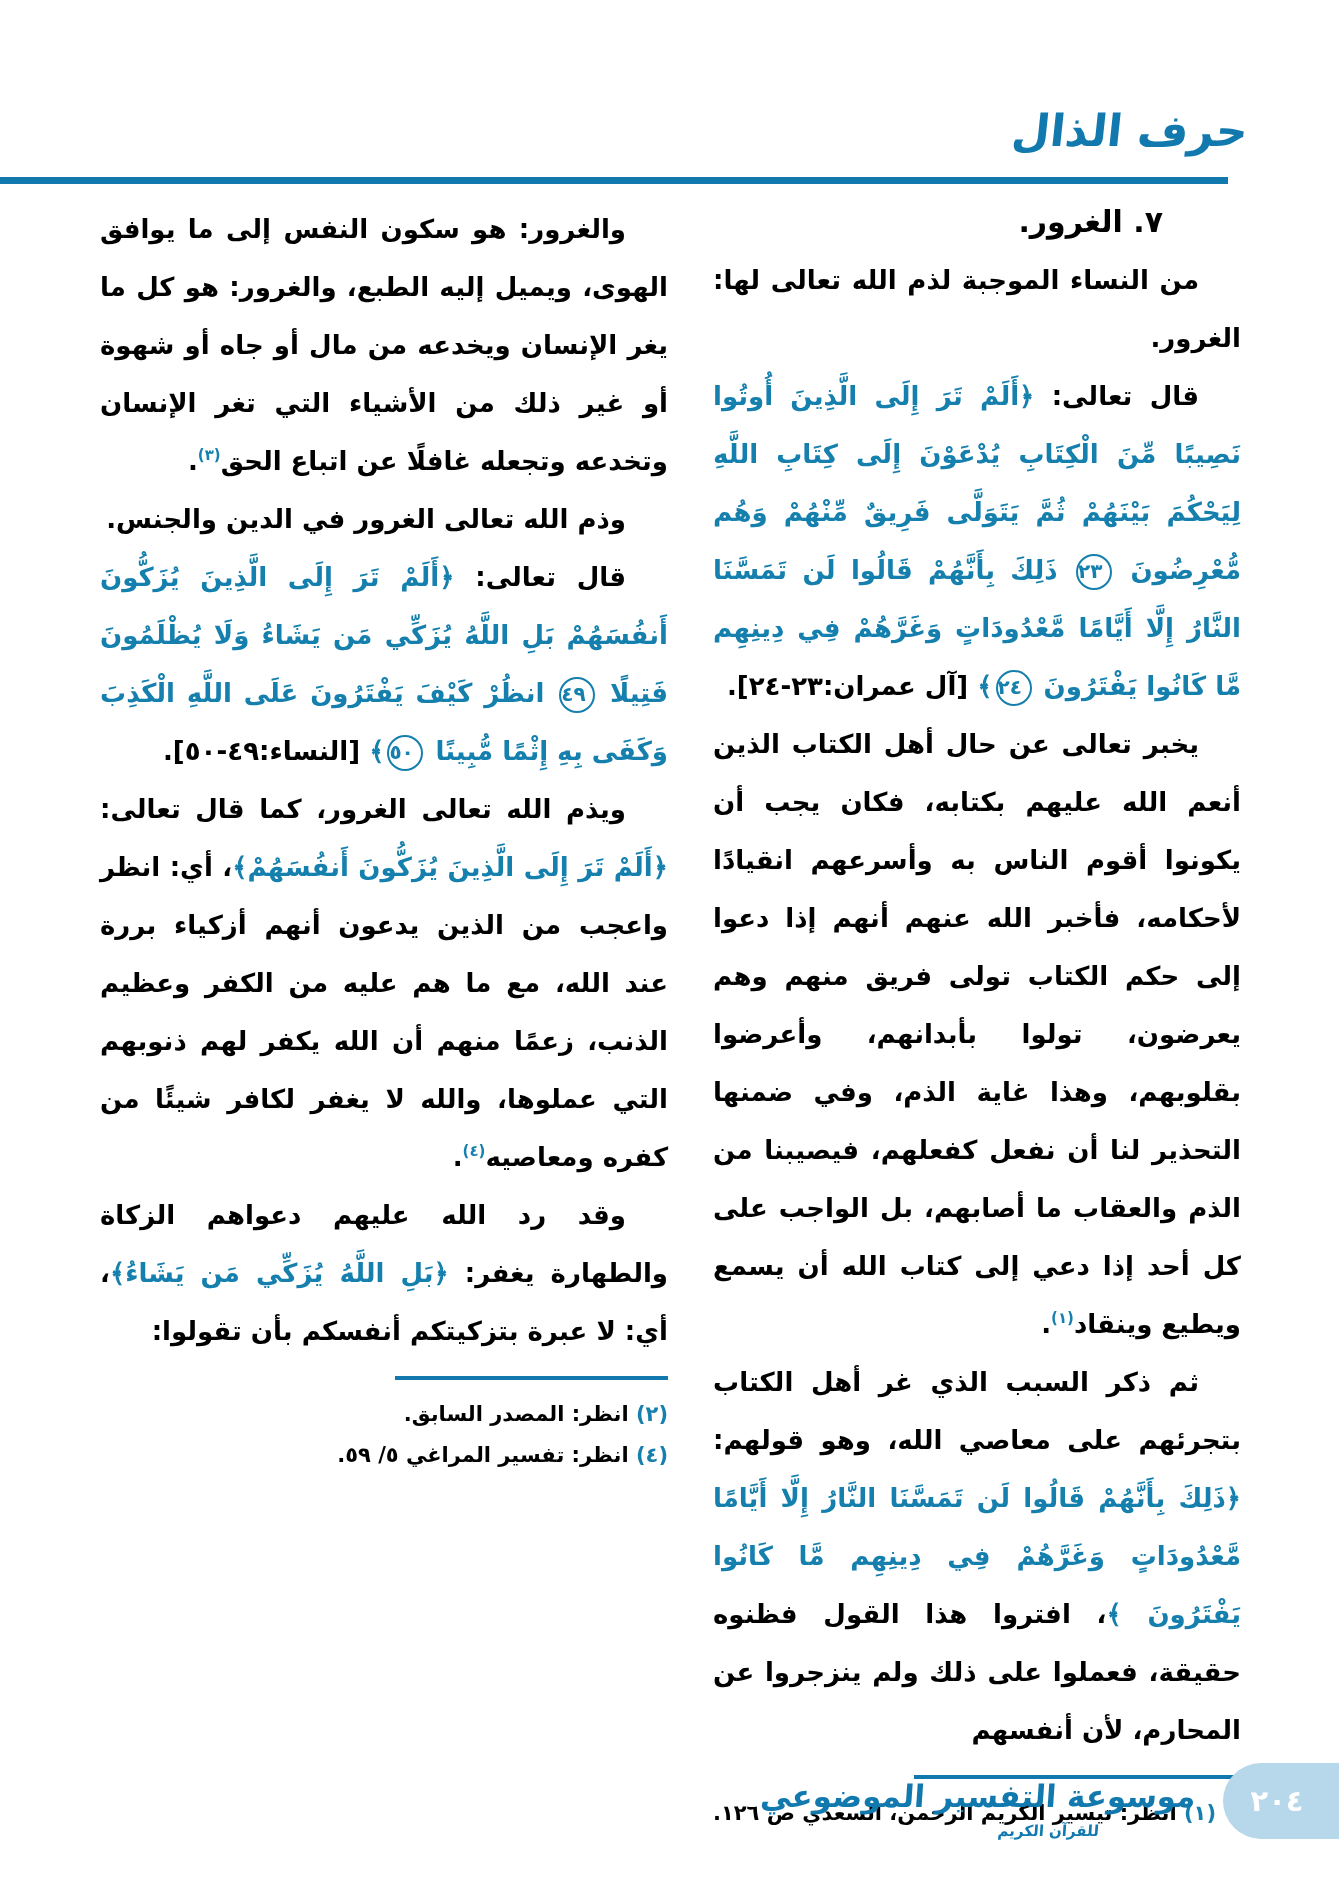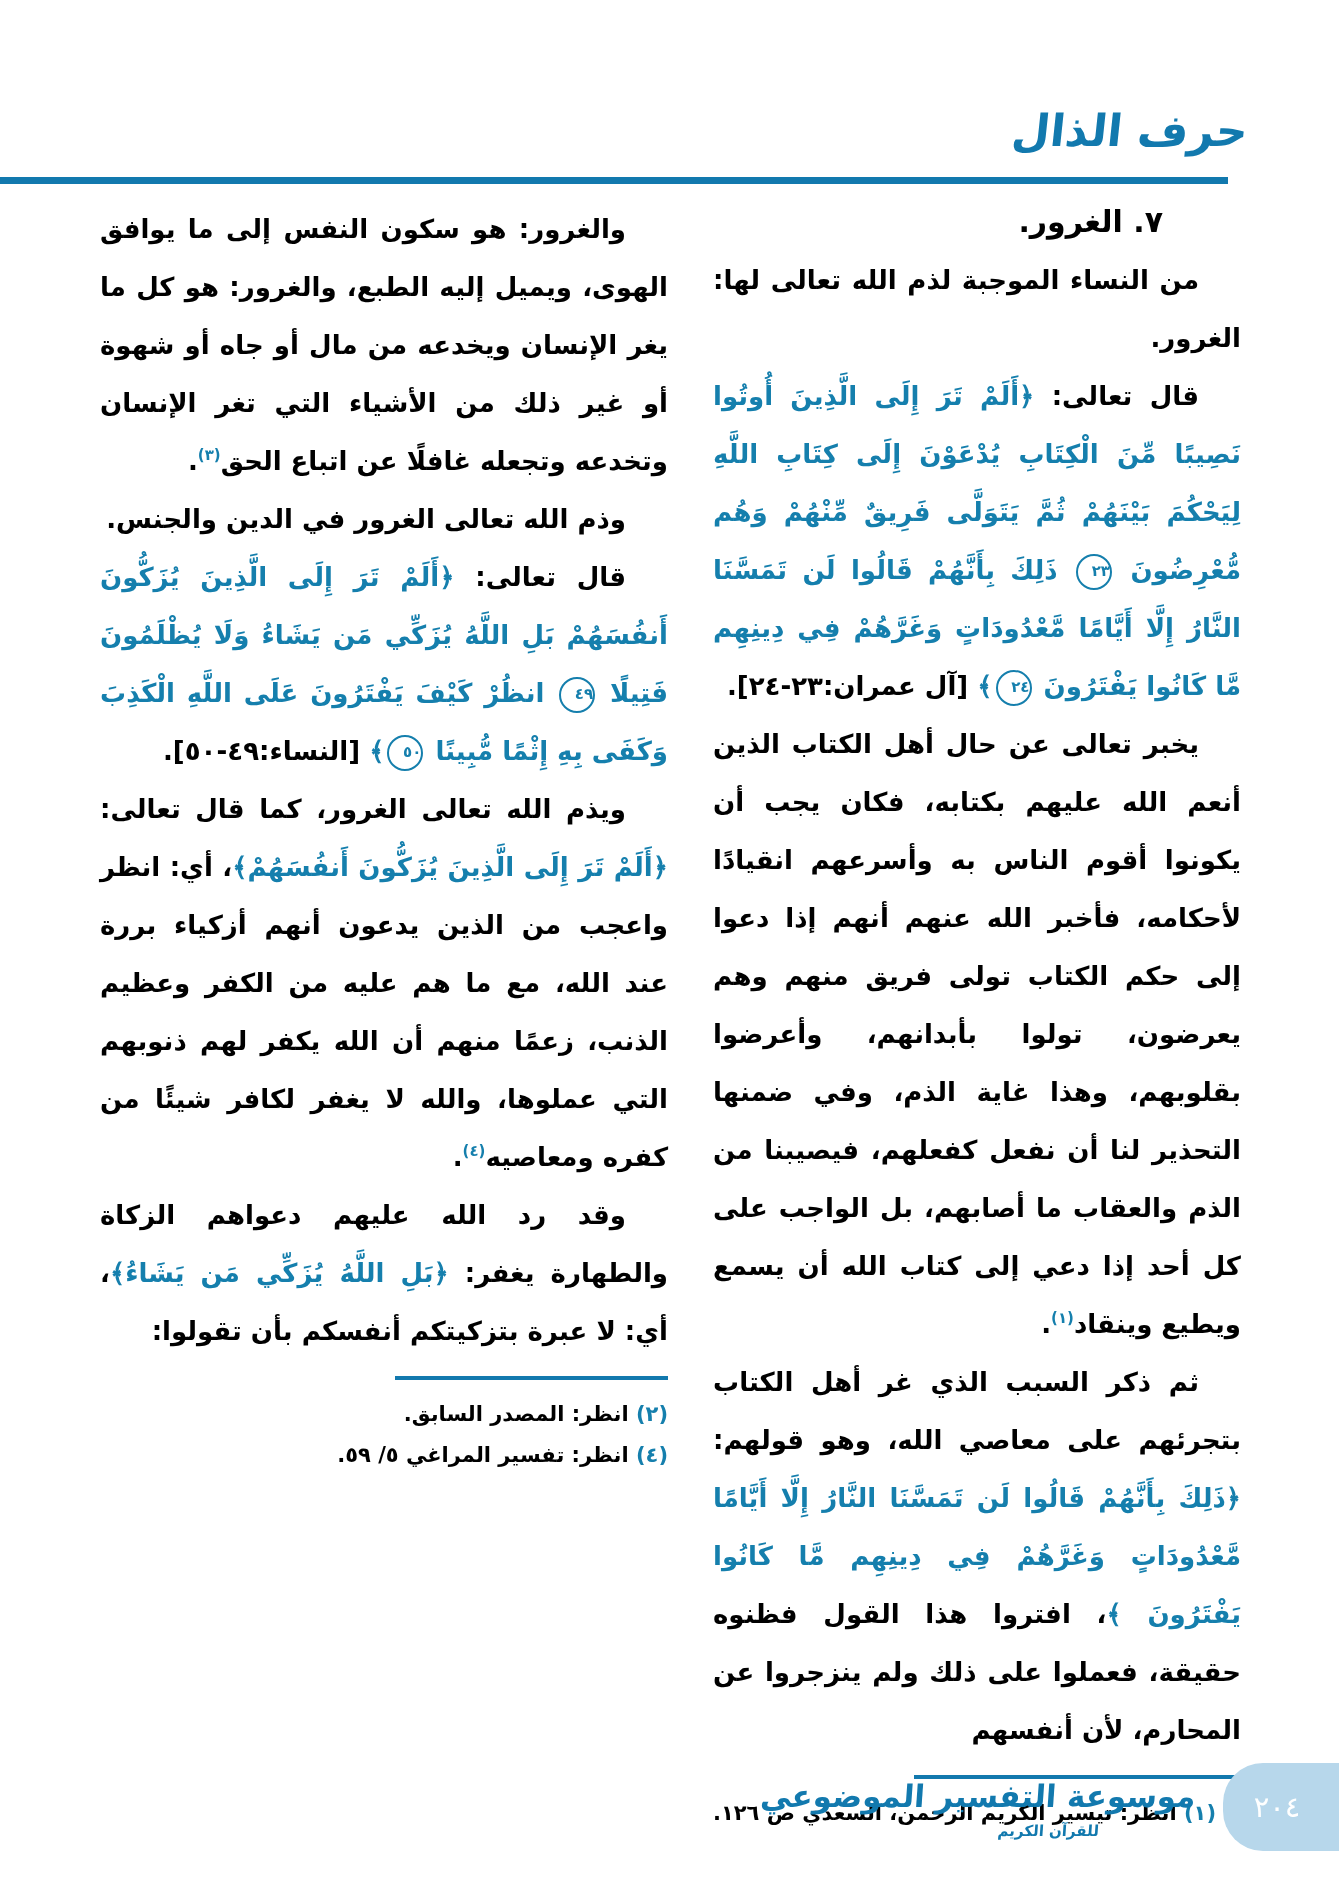--- a/index.html
+++ b/index.html
@@ -26,43 +26,43 @@
   .col-right{right:98px;top:193px;width:528px}
   .col-left{right:671px;top:200px;width:568px}
   .heading{font-size:30px;font-weight:bold;line-height:58px;text-indent:78px}
   .para{font-size:26px;font-weight:bold;line-height:58px;text-indent:42px;text-align:justify}
   .para.noindent{text-indent:0}
   .body-run{color:#000}
   .quran{color:var(--quran)}
   .ayah{
     display:inline-block;width:36px;height:36px;line-height:31px;text-indent:0;
     border:2px solid var(--quran);border-radius:50%;color:var(--quran);
-    font-size:15px;font-weight:bold;text-align:right;vertical-align:middle;
+    font-size:20px;font-weight:bold;text-align:left;vertical-align:middle;
     box-shadow:0 0 0 1px #fff inset;margin:0 3px;
   }
   sup.fnref{color:var(--quran);font-size:15px;font-weight:bold;line-height:0}
   .footnotes{margin-top:16px}
   .fn-divider{height:4px;background:var(--accent);margin-bottom:14px}
   .footnote{
     font-size:21px;font-weight:bold;line-height:41px;
     padding-right:56px;text-indent:-56px;text-align:justify;
   }
   .footnote.last-left{text-align-last:left}
   .fn-num{color:var(--quran)}
   .logo{
     position:absolute;left:905px;top:1772px;width:290px;text-align:center;
     color:var(--accent);transform:skewX(-4deg);
   }
   .logo-line1{font-size:31px;font-weight:bold;line-height:48px;white-space:nowrap}
   .logo-line2{font-size:15px;font-weight:bold;line-height:22px}
   .page-badge{
-    position:absolute;left:1223px;top:1763px;width:116px;height:88px;
+    position:absolute;left:1223px;top:1763px;width:116px;height:76px;
     background:var(--badge);border-radius:40px 0 0 40px;
     display:flex;align-items:center;justify-content:center;
-    color:#ffffff;font-size:29px;font-weight:normal;letter-spacing:9px;
+    color:#ffffff;font-size:29px;font-weight:bold;letter-spacing:9px;
     padding-right:8px;direction:rtl;
   }
 </style>
 </head>
 <body>
 
 <div class="page">
   <div class="header-title">حرف الذال</div>
   <div class="header-rule"></div>
 

